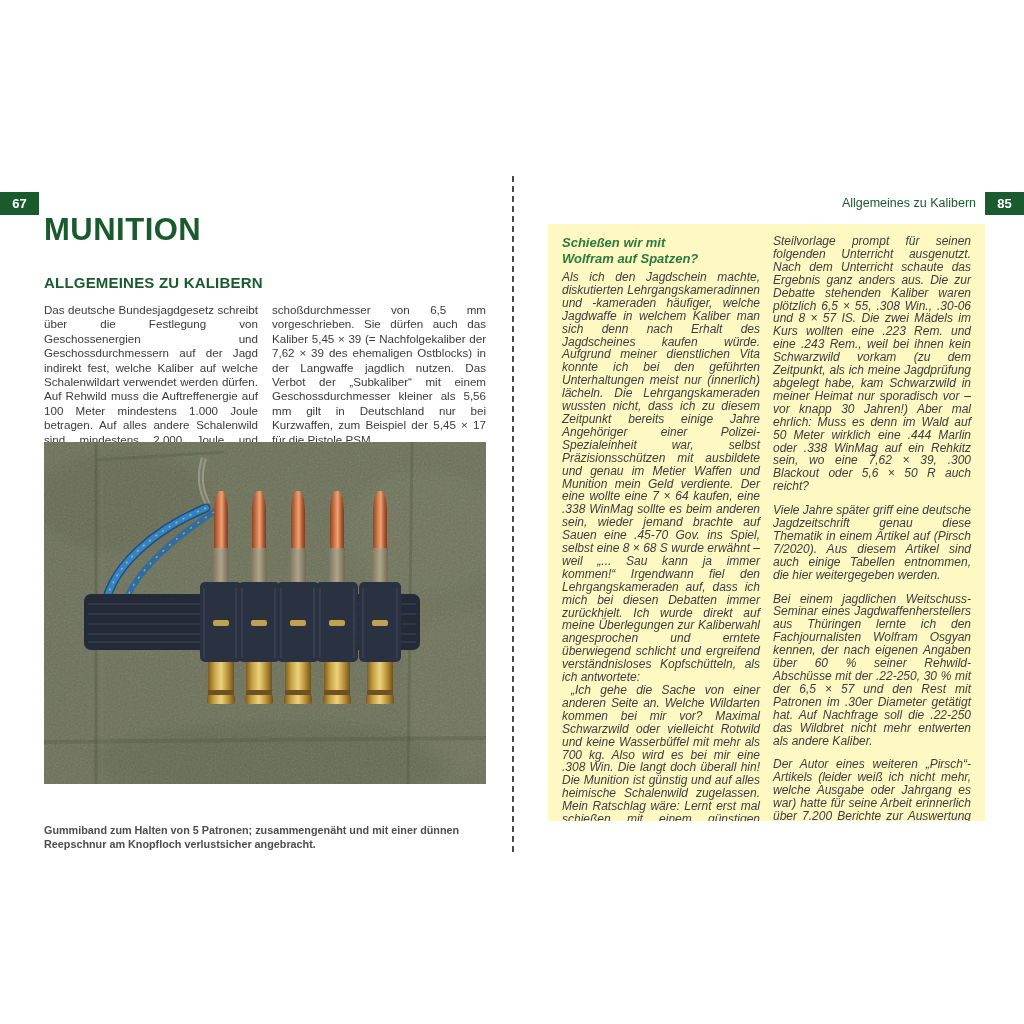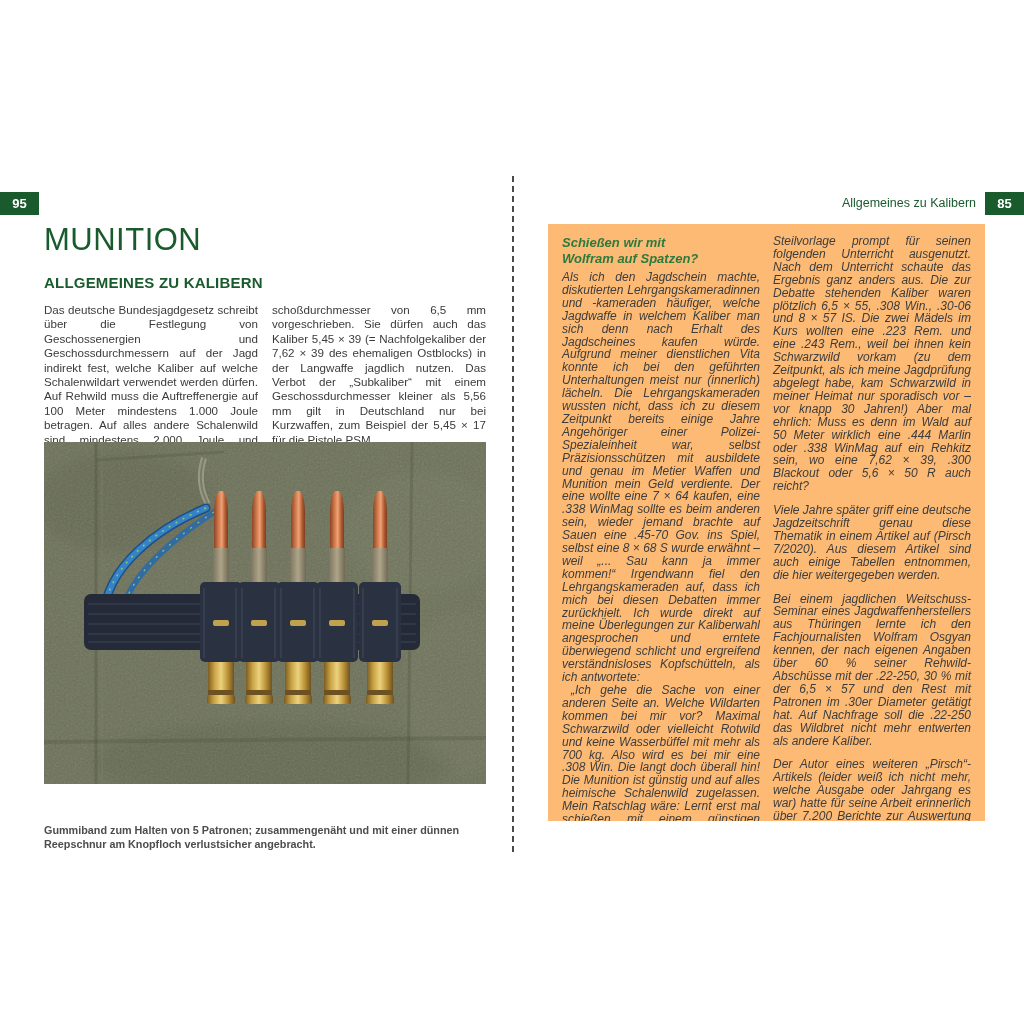--- a/index.html
+++ b/index.html
@@ -16,21 +16,21 @@
     color:#fff;font-weight:700;font-size:13px;display:flex;align-items:center;justify-content:center;
   }
   .pagenum.left{left:0;}
   .pagenum.right{left:985px;}
   .running-header{
     position:absolute;top:196px;right:48px;font-size:12.5px;color:#1a5b2d;
   }
 
   
   .title{
-    position:absolute;left:44px;top:222px;font-size:31px;font-weight:400;
+    position:absolute;left:44px;top:212px;font-size:31px;font-weight:700;
     color:#1a5b2d;letter-spacing:0.5px;
   }
   .subtitle{
     position:absolute;left:44px;top:274px;font-size:15px;font-weight:700;
     color:#1a5b2d;letter-spacing:0.2px;
   }
   .body84{
     position:absolute;left:44px;top:303px;width:442px;display:flex;gap:14px;
   }
   .body84 .col{
@@ -48,41 +48,41 @@
 
   
   .divider{
     position:absolute;left:512px;top:176px;height:676px;width:0;
     border-left:2px dashed #4a4a4a;
   }
 
   
   .panel{
     position:absolute;left:548px;top:224px;width:437px;height:597px;
-    background:#fdba74;box-sizing:border-box;padding:11px 14px;overflow:hidden;
+    background:#fef9c3;box-sizing:border-box;padding:11px 14px;overflow:hidden;
   }
   .panel-cols{display:flex;gap:13px;}
   .panel .col{width:198px;}
   .panel-heading{
     font-size:13px;font-weight:700;font-style:italic;color:#2c7a3e;line-height:15.5px;
     margin:0 0 5px 0;
   }
   .panel p{
     margin:0;font-size:12px;font-style:italic;line-height:12.9px;
     text-align:justify;color:#3d3d3d;
   }
   .panel p.gap{margin-top:11px;}
   .panel p.qindent{text-indent:9px;}
 </style>
 </head>
 <body>
 
 <div class="spread">
 
-  <div class="pagenum left">95</div>
+  <div class="pagenum left">67</div>
 
   <div class="title">MUNITION</div>
   <div class="subtitle">ALLGEMEINES ZU KALIBERN</div>
 
   <div class="body84">
     <div class="col"><span>Das deutsche Bundesjagdgesetz schreibt über die Festlegung von Geschossenergien und Geschossdurchmessern auf der Jagd indirekt fest, welche Kaliber auf welche Schalenwildart verwendet werden dürfen. Auf Rehwild muss die Auftreffenergie auf 100 Meter mindestens 1.000 Joule betragen. Auf alles andere Schalenwild sind mindestens 2.000 Joule </span><span class="b">und</span><span> mindestens ein Ge-</span></div>
     <div class="col">schoßdurchmesser von 6,5 mm vorgeschrieben. Sie dürfen auch das Kaliber 5,45 × 39 (= Nachfolgekaliber der 7,62 × 39 des ehemaligen Ostblocks) in der Langwaffe jagdlich nutzen. Das Verbot der „Subkaliber“ mit einem Geschossdurchmesser kleiner als 5,56 mm gilt in Deutschland nur bei Kurzwaffen, zum Beispiel der 5,45 × 17 für die Pistole PSM.</div>
   </div>
 
   <div class="photo">

